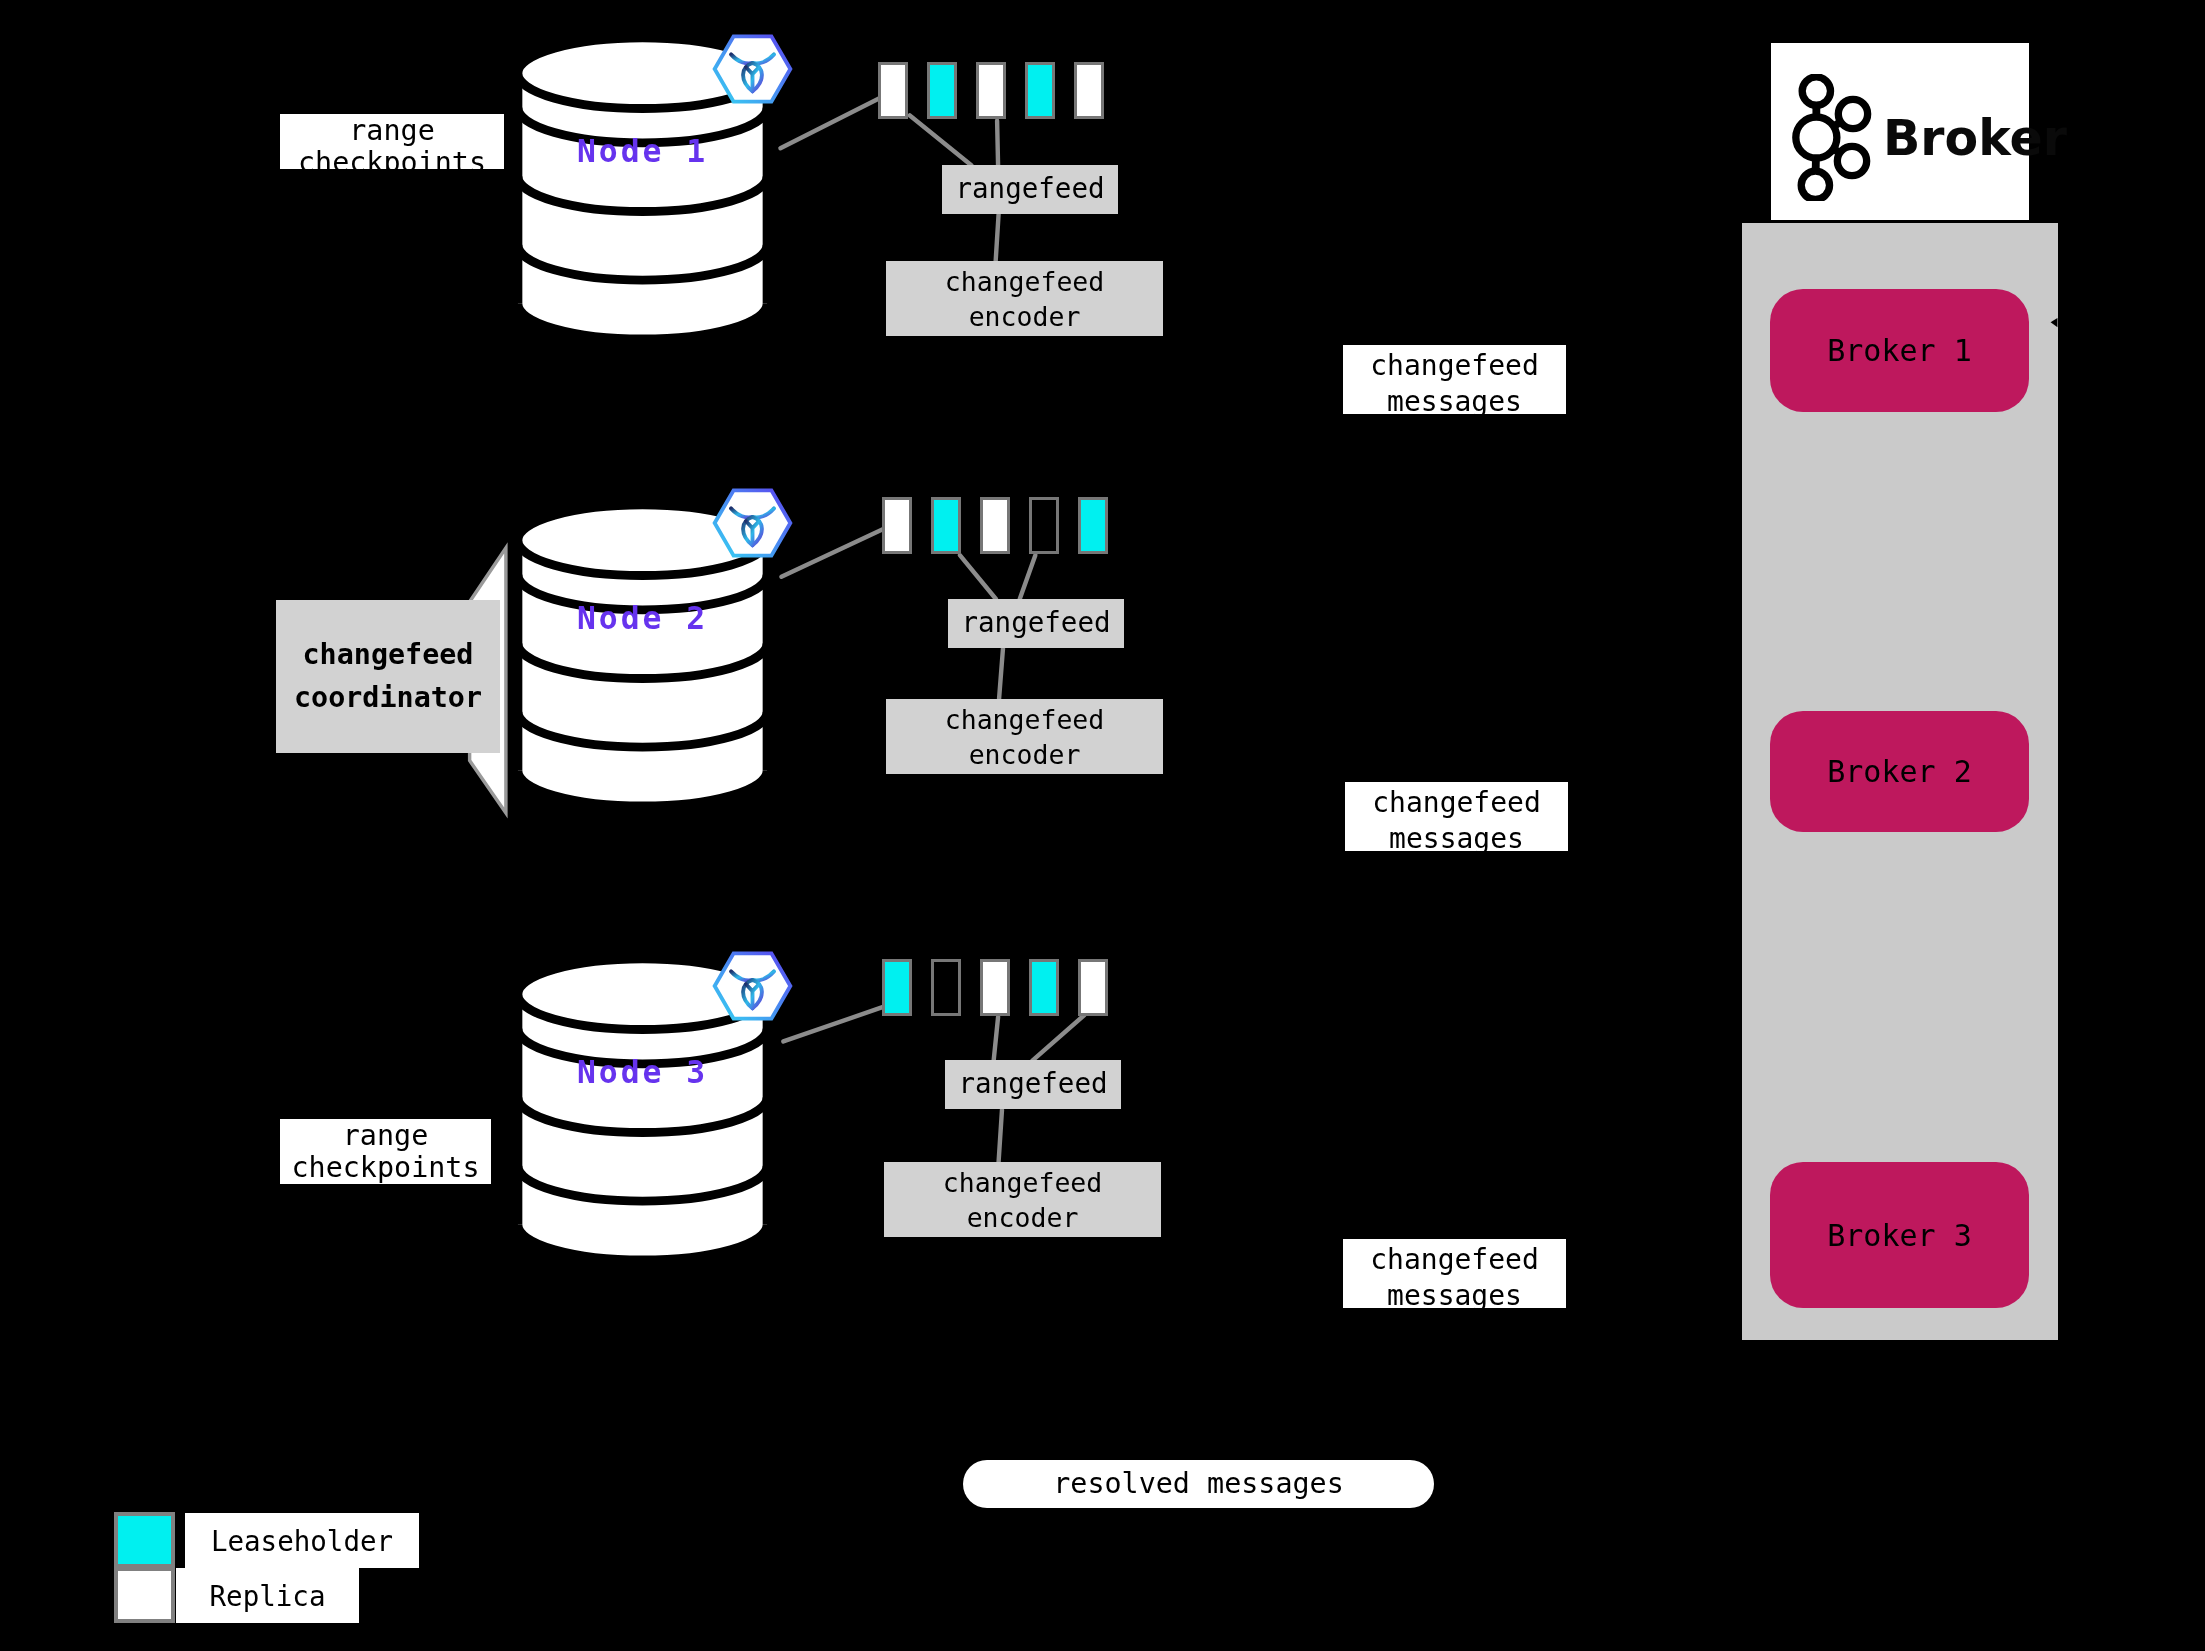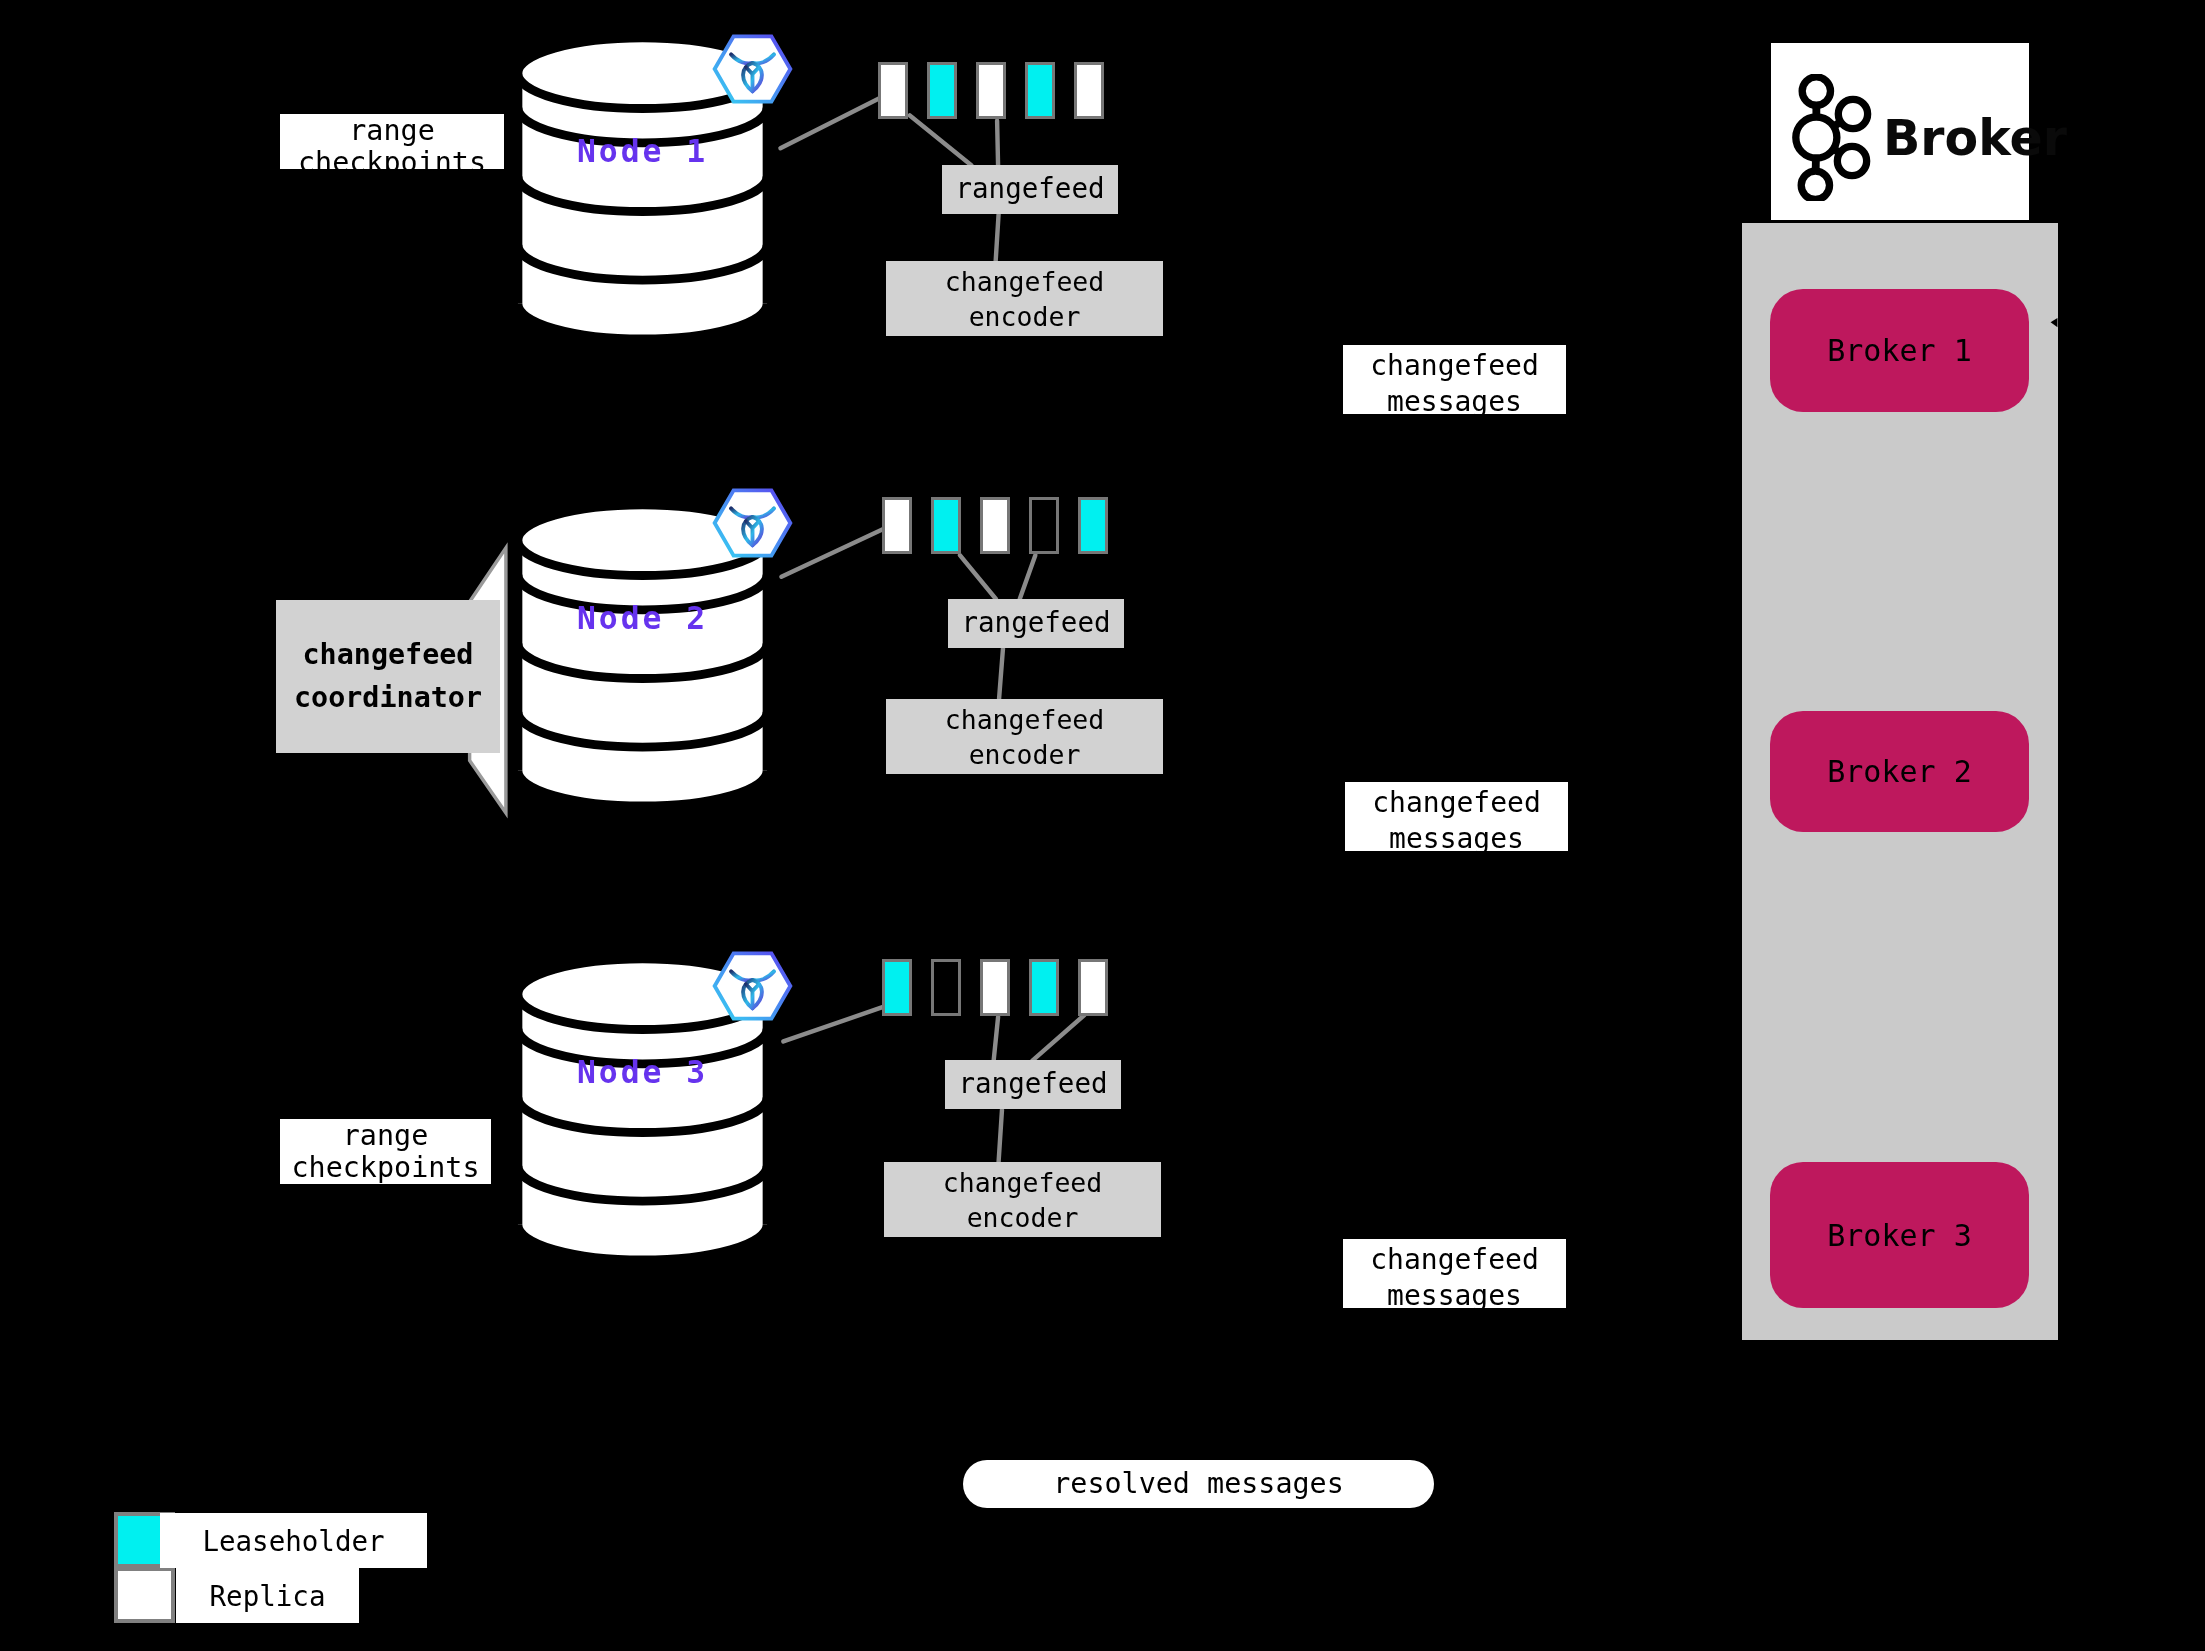--- a/index.html
+++ b/index.html
@@ -244,21 +244,21 @@
     <span>Broker 2</span>
   </div>
   <div class="abs broker mono" style="top:1162px;height:146px;">
     <span>Broker 3</span>
   </div>
 
   <div class="abs whitebox mono z2" style="left:963px;top:1460px;width:471px;height:48px;border-radius:25.5px;font-size:28.4px;line-height:48px;">resolved messages</div>
 
   <div class="abs legend-sq" style="left:114px;top:1512px;background:var(--leaseholder);"></div>
   <div class="abs legend-sq" style="left:114px;top:1567px;background:var(--replica);"></div>
-  <div class="abs whitebox mono legend-label" style="left:160px;top:1513px;width:267px;height:55px;">
+  <div class="abs whitebox mono legend-label" style="left:185px;top:1513px;width:234px;height:55px;">
     <span>Leaseholder</span>
   </div>
   <div class="abs whitebox mono legend-label" style="left:176px;top:1568px;width:183px;height:55px;">
     <span>Replica</span>
   </div>
 
 </div>
 
 
 </body></html>

